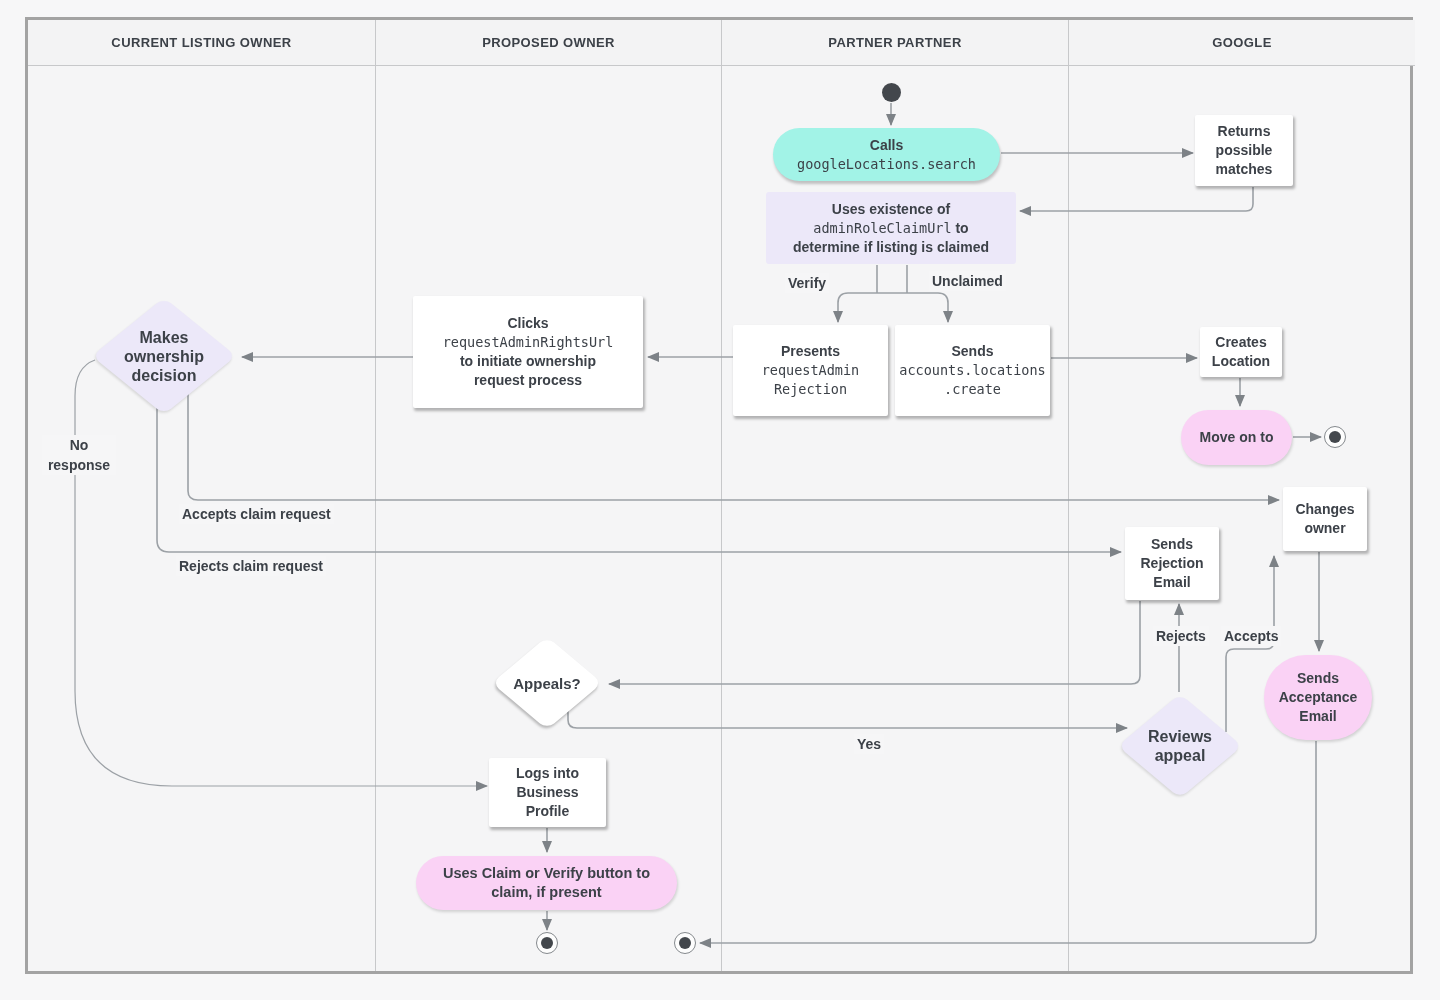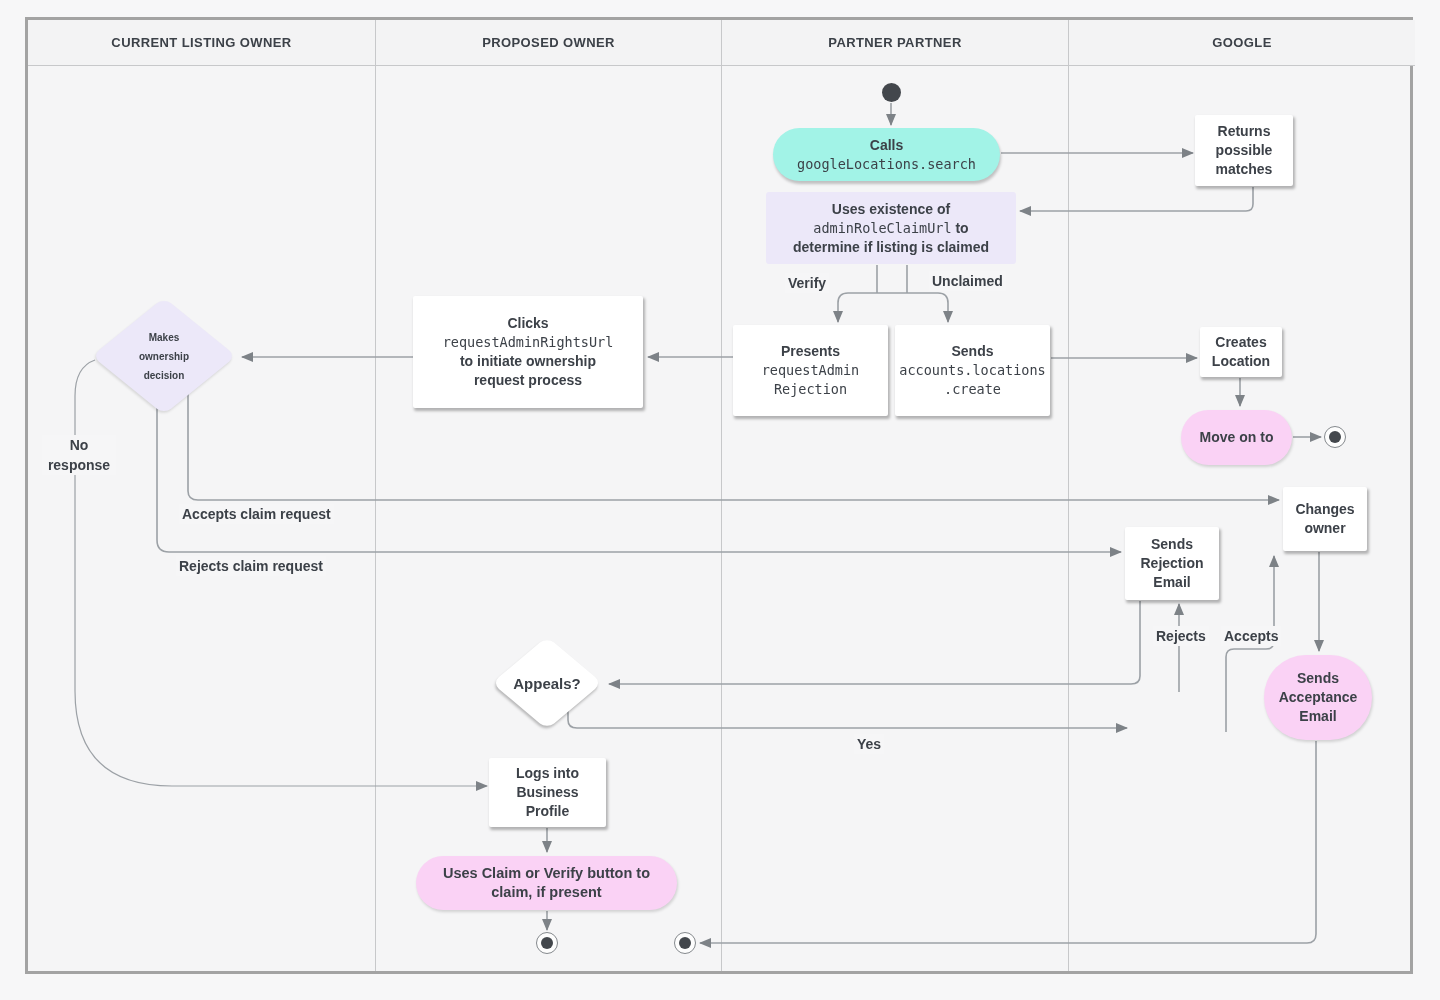--- a/index.html
+++ b/index.html
@@ -31,21 +31,21 @@
   .pill.pink{background:var(--pink); box-shadow:1px 2px 3px rgba(0,0,0,0.15);}
   .flat{background:var(--lavender); border-radius:3px;}
   .egg{background:var(--pink); border-radius:42px; box-shadow:1px 2px 3px rgba(0,0,0,0.15);}
   .code{font-family:"DejaVu Sans Mono", monospace; font-weight:normal; font-size:13.5px; line-height:19px; white-space:pre-line;}
   .pre{white-space:pre-line;}
   .diamond{position:absolute; z-index:3;}
   .diamond .shape{position:absolute; left:50%; top:50%; border-radius:10px;}
   .diamond.lav .shape{background:var(--lavender); box-shadow:1px 2px 3px rgba(0,0,0,0.12);}
   .diamond.white .shape{background:var(--box); box-shadow:1.5px 2.5px 3px rgba(0,0,0,0.25);}
   .diamond .dlabel{position:absolute; inset:0; display:flex; align-items:center; justify-content:center;
-        text-align:center; font-size:10px; font-weight:bold; line-height:19px; white-space:pre-line; z-index:4;}
+        text-align:center; font-size:16px; font-weight:bold; line-height:19px; white-space:pre-line; z-index:4;}
   .startnode{position:absolute; z-index:3; width:19px; height:19px; border-radius:50%; background:var(--node-dark);}
   .endnode{position:absolute; z-index:3; width:22px; height:22px; border-radius:50%; background:#fdfdfd;
         border:1.2px solid #85898d; box-sizing:border-box; display:flex; align-items:center; justify-content:center;}
   .endnode .dot{width:12px; height:12px; border-radius:50%; background:var(--node-dark);}
   .elabel{position:absolute; z-index:4; font-size:14px; font-weight:bold; color:var(--text);
         background:var(--label-bg); padding:0 3px; line-height:20px; white-space:pre-line;}
   .elabel.center{text-align:center;}
 </style>
 </head>
 <body>
@@ -160,20 +160,25 @@
 
   <div class="node egg pre" style="left:1264px; top:655px; width:108px; height:85px;">Sends
 Acceptance
 Email</div>
 
   <div class="diamond white" style="left:492px; top:637px; width:110px; height:92px;">
     <div class="shape" style="width:78px; height:78px; margin:-39px 0 0 -39px; transform:scaleY(0.84) rotate(45deg);"></div>
     <div class="dlabel" style="font-size:15px;">Appeals?</div>
   </div>
 
+  <div class="diamond lav" style="left:1118px; top:694px; width:124px; height:104px;">
+    <div class="shape" style="width:88px; height:88px; margin:-44px 0 0 -44px; transform:scaleY(0.84) rotate(45deg);"></div>
+    <div class="dlabel">Reviews
+appeal</div>
+  </div>
 
   <div class="node rect pre" style="left:489px; top:758px; width:117px; height:69px;">Logs into
 Business
 Profile</div>
 
   <div class="node pill pink pre" style="left:416px; top:856px; width:261px; height:54px; font-size:14.5px;">Uses Claim or Verify button to
 claim, if present</div>
 
   <div class="endnode" style="left:536px; top:932px;">
       <span class="dot"></span>

